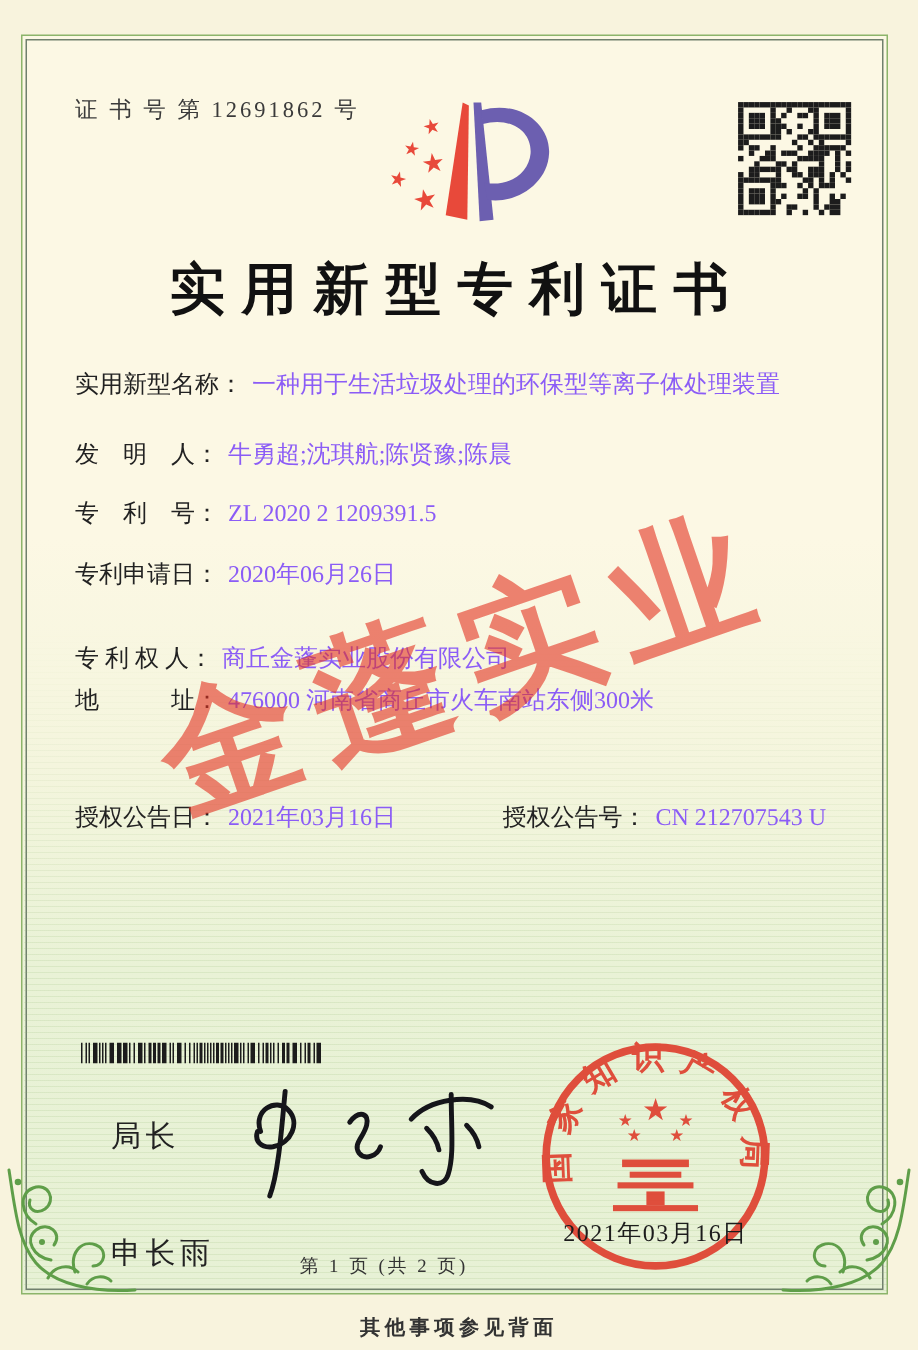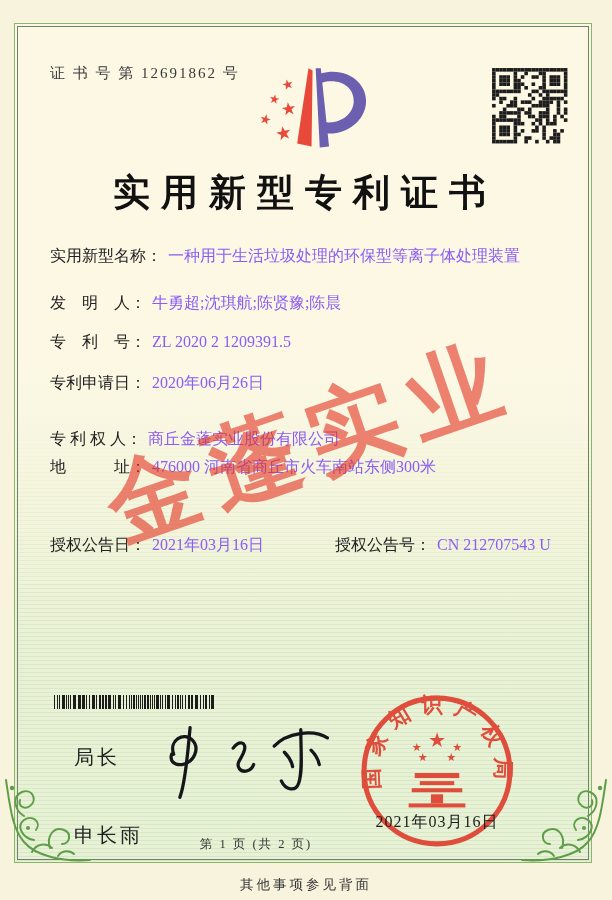--- a/index.html
+++ b/index.html
@@ -50,21 +50,21 @@
     transform:rotate(-19deg);transform-origin:center;
     pointer-events:none;z-index:6;
   }
   .barcode{left:54px;top:695px;width:164px;height:14px;}
   .officer-title{left:74px;top:744px;font-size:20px;letter-spacing:3px;color:#222;}
   .officer-name{left:74px;top:822px;font-size:20px;letter-spacing:3px;color:#222;}
   .signature{left:145px;top:716px;width:205px;height:95px;}
   .seal{left:356px;top:690px;width:162px;height:162px;opacity:.93;}
   .seal-date{left:356px;top:812px;width:162px;text-align:center;font-size:16px;letter-spacing:1px;color:#1c1c1c;z-index:8;}
   .page-num{left:0;top:836px;width:512px;text-align:center;font-size:12.5px;letter-spacing:2px;color:#333;}
-  .back-note{left:0;top:876px;width:612px;text-align:center;font-size:13.5px;letter-spacing:3px;color:#333;}
+  .back-note{left:0;top:876px;width:612px;text-align:center;font-size:13.5px;letter-spacing:3px;color:#333;font-weight:bold;}
   .ornament{width:92px;height:92px;z-index:5;}
   .orn-left{left:0px;top:778px;}
   .orn-right{left:520px;top:778px;transform:scaleX(-1);}
 </style>
 </head>
 <body>
 
 <div class="frame">
   <div class="frame-inner"></div>
 </div>

